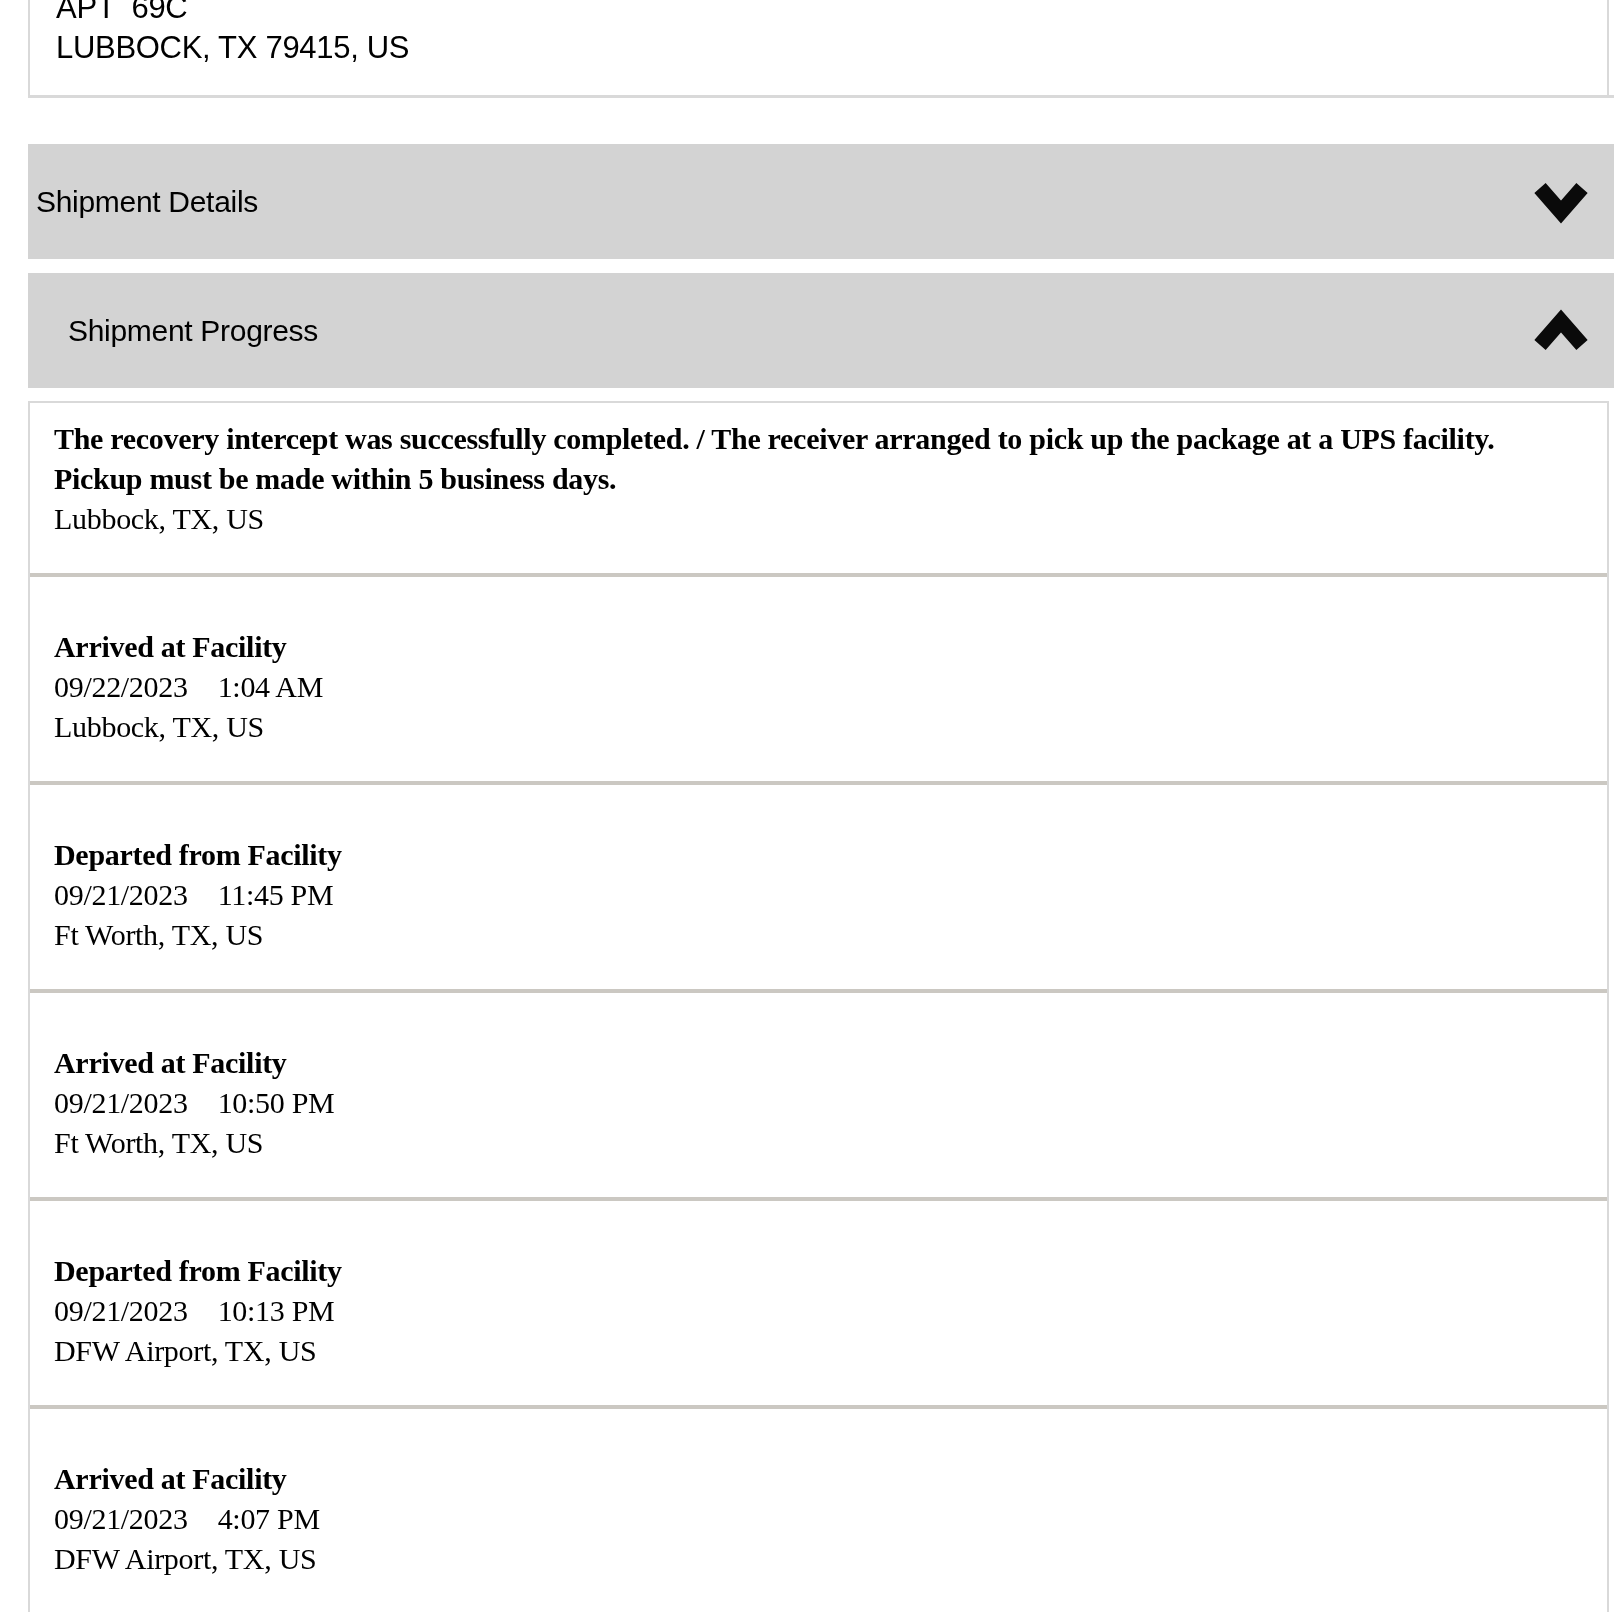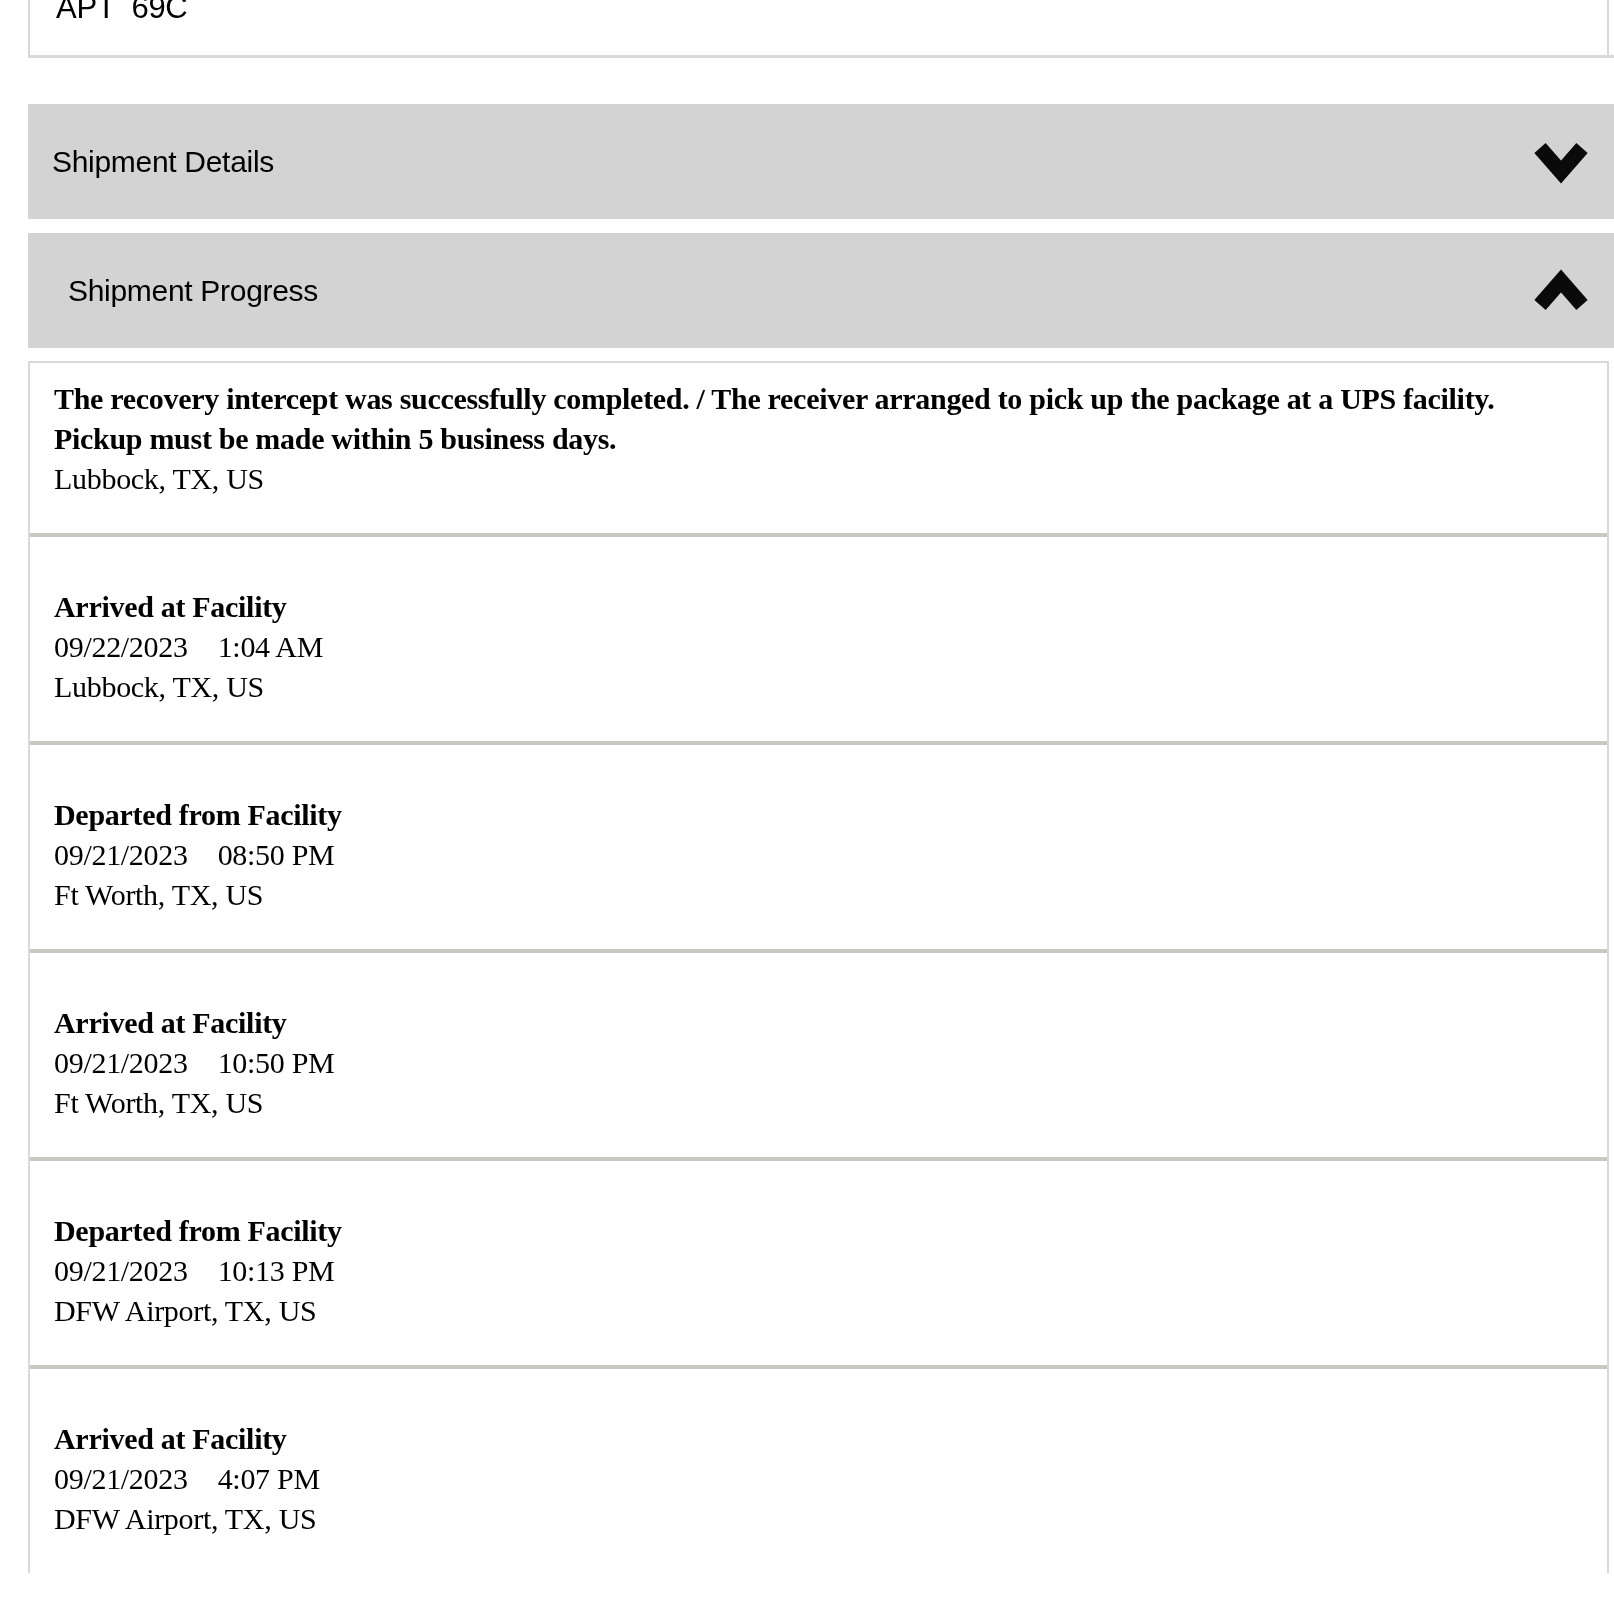--- a/index.html
+++ b/index.html
@@ -37,21 +37,21 @@
   
   .accordion {
     display: flex;
     align-items: center;
     justify-content: space-between;
     width: 100%;
     height: 115px;
     background: #d3d3d3;
     border: none;
     margin: 0 0 14px 0;
-    padding: 0 24px 0 24px;
+    padding: 0 24px 0 8px;
     font-family: inherit;
     letter-spacing: inherit;
     color: inherit;
     text-align: left;
     cursor: pointer;
   }
   .accordion.progress { padding-left: 40px; margin-bottom: 13px; }
   .accordion-label { font-size: 30px; line-height: 1; }
   .chevron { display: block; flex: 0 0 auto; }
 
@@ -70,20 +70,21 @@
   .entry-divider { height: 4px; background: #cbc8c2; }
 </style>
 </head>
 <body>
 
 <div class="page">
 
   <section class="address-card">
     <div class="address-lines">
       <div class="address-line">APT  69C</div>
+      <div class="address-line">LUBBOCK, TX 79415, US</div>
     </div>
   </section>
   <div class="address-bottom-line"></div>
 
   <button class="accordion details">
     <span class="accordion-label">Shipment Details</span>
     <svg class="chevron" width="58" height="48" viewBox="0 0 58 48" aria-hidden="true">
       <path d="M8 10 L29 34 L50 10" fill="none" stroke="#0a0a0a" stroke-width="15" stroke-linejoin="miter"></path>
     </svg>
   </button>
@@ -105,21 +106,21 @@
 
     <article class="entry">
       <p class="entry-title">Arrived at Facility</p>
       <p class="entry-datetime"><span>09/22/2023</span><span class="entry-time">1:04 AM</span></p>
       <p class="entry-location">Lubbock, TX, US</p>
     </article>
     <div class="entry-divider"></div>
 
     <article class="entry">
       <p class="entry-title">Departed from Facility</p>
-      <p class="entry-datetime"><span>09/21/2023</span><span class="entry-time">08:50 PM</span></p>
+      <p class="entry-datetime"><span>09/21/2023</span><span class="entry-time">11:45 PM</span></p>
       <p class="entry-location">Ft Worth, TX, US</p>
     </article>
     <div class="entry-divider"></div>
 
     <article class="entry">
       <p class="entry-title">Arrived at Facility</p>
       <p class="entry-datetime"><span>09/21/2023</span><span class="entry-time">10:50 PM</span></p>
       <p class="entry-location">Ft Worth, TX, US</p>
     </article>
     <div class="entry-divider"></div>

